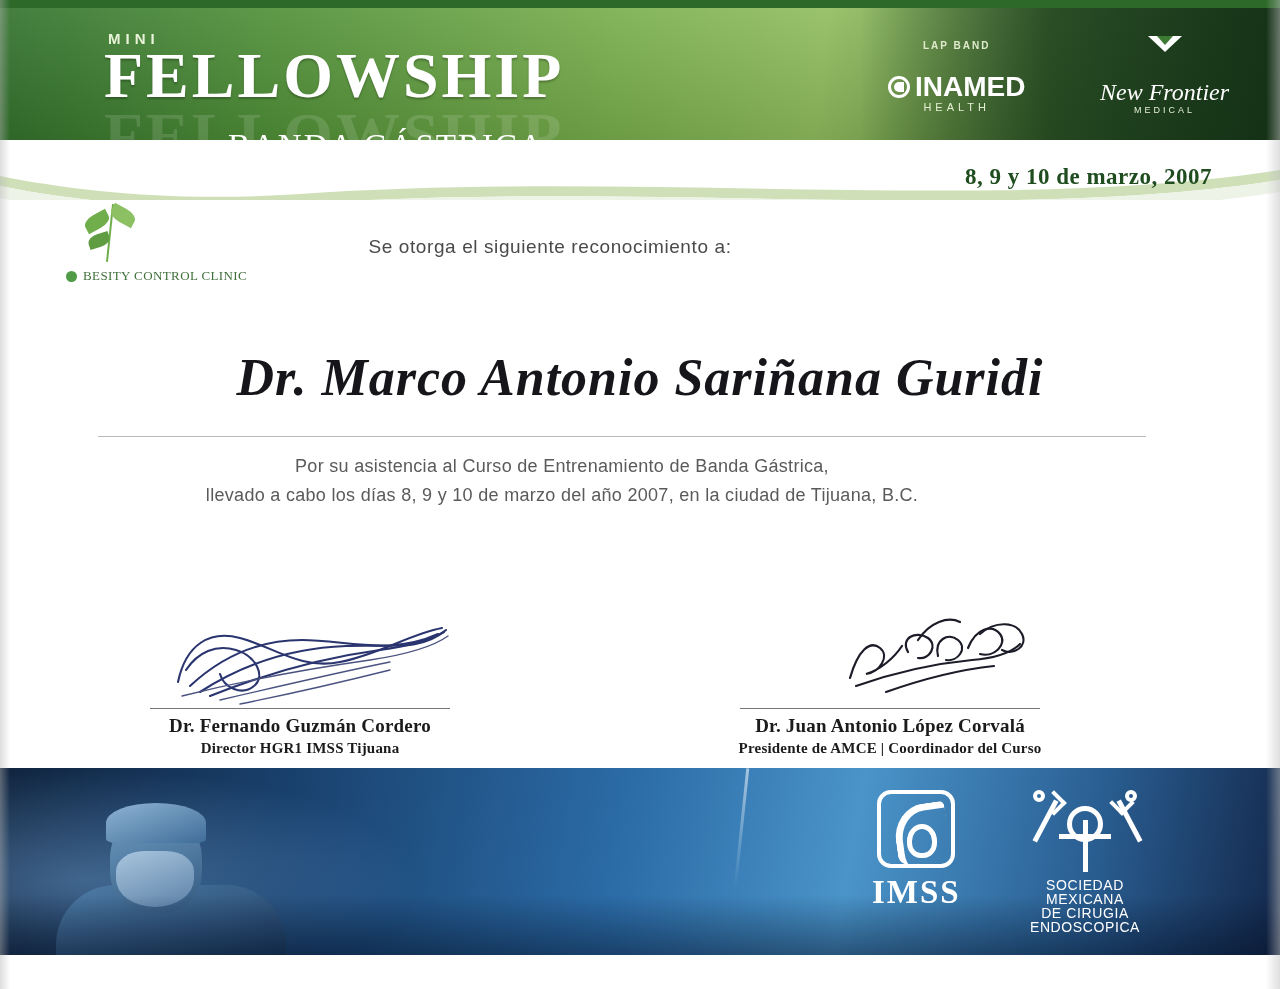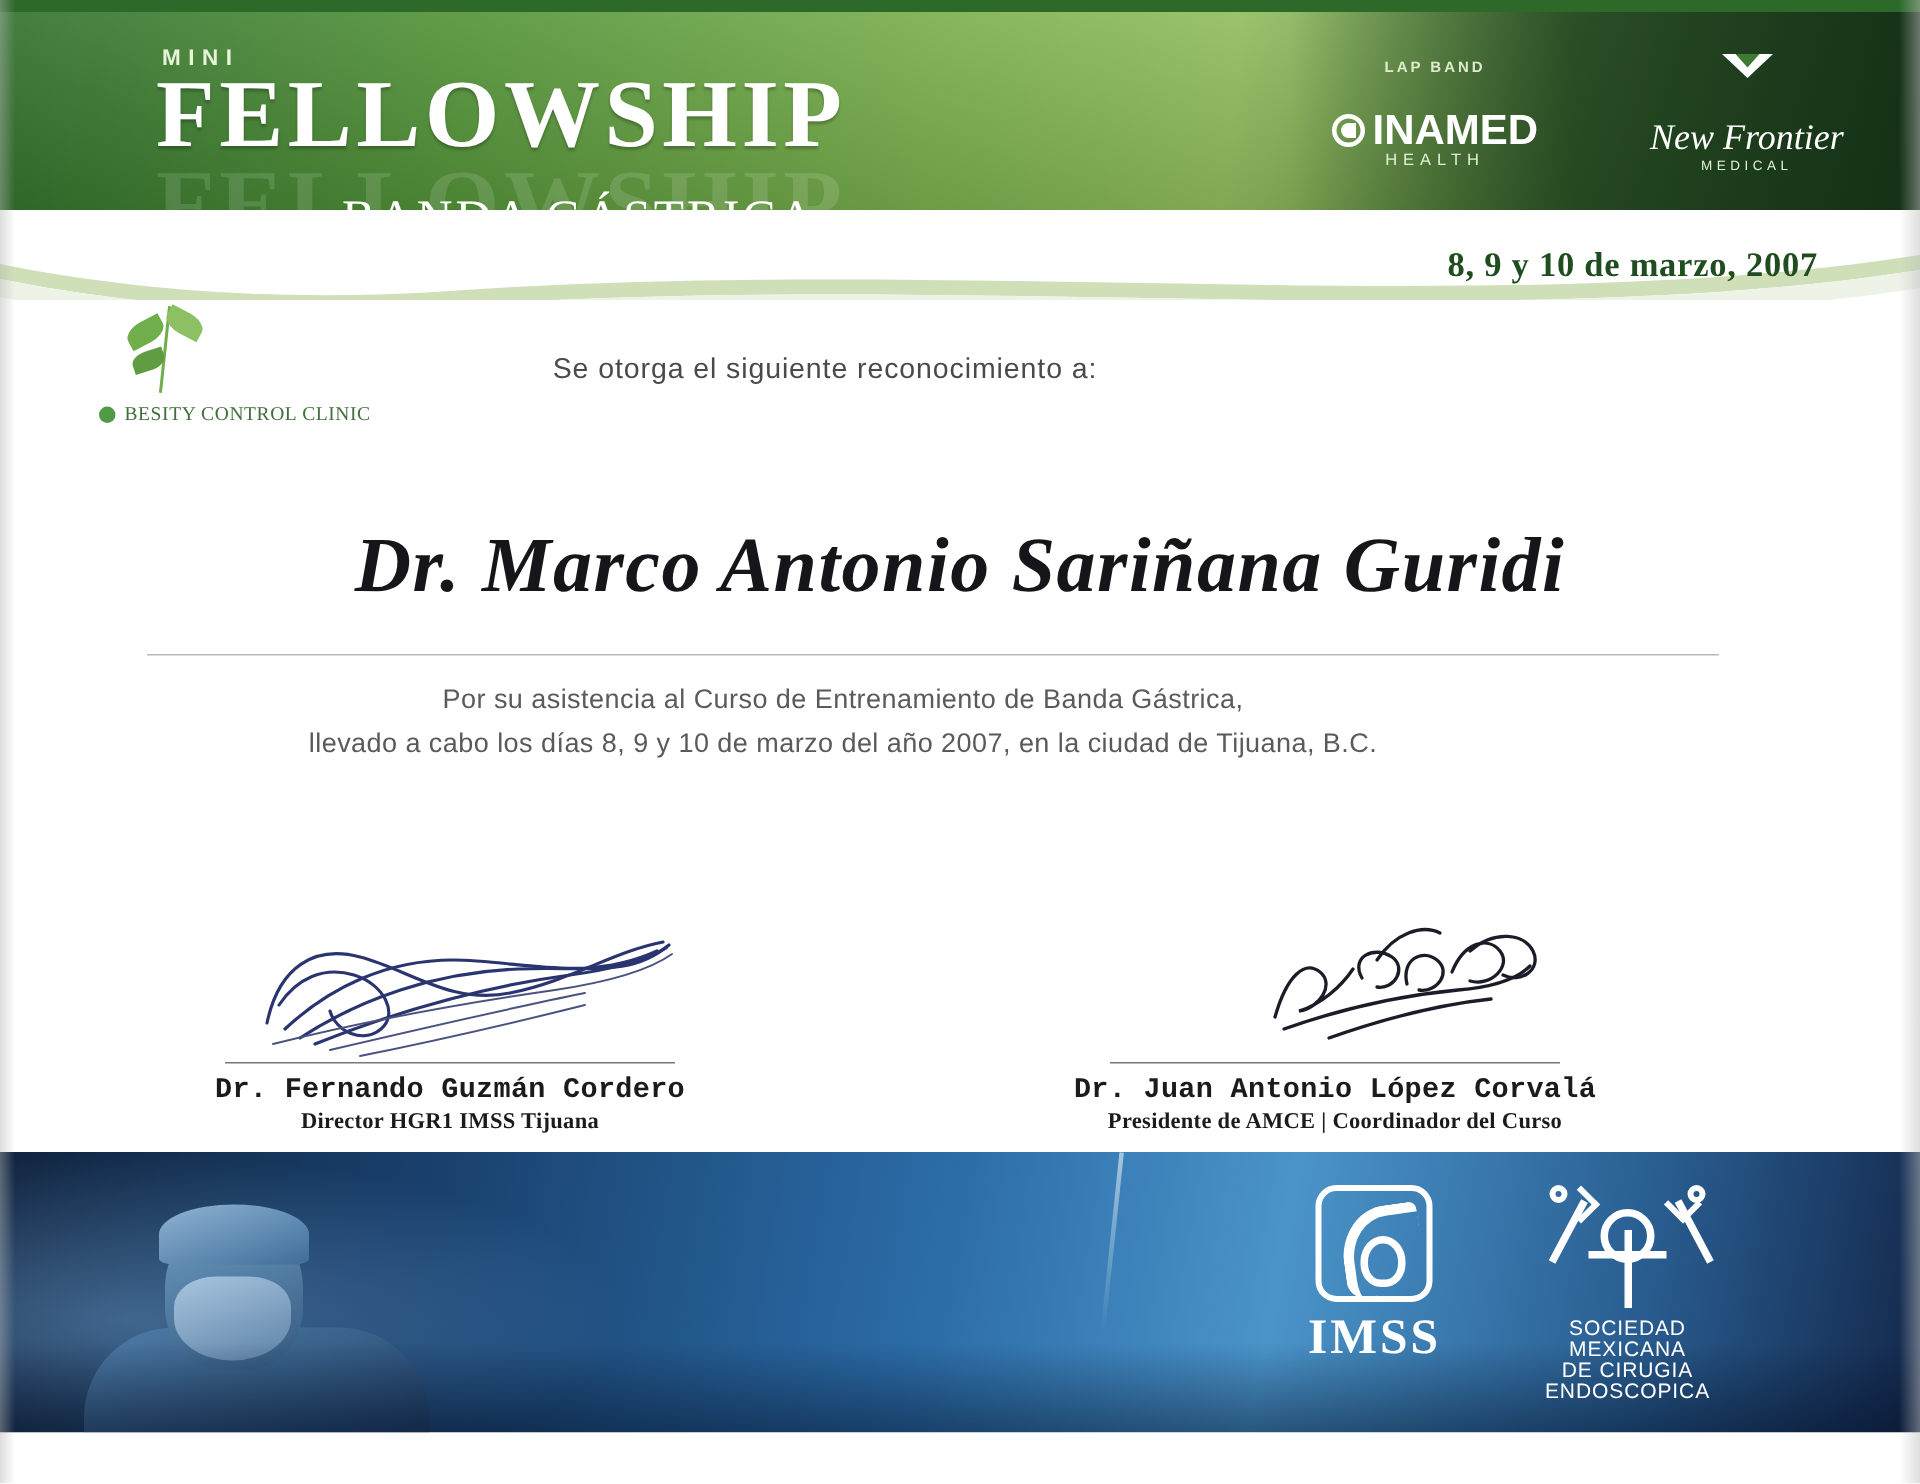--- a/index.html
+++ b/index.html
@@ -290,21 +290,21 @@
     height: 108px;
     position: relative;
   }
   .sig-line {
     width: 300px;
     height: 1px;
     background: #777;
     margin: 0 auto 6px auto;
   }
   .sig-name {
-    font-family: Liberation Mono, monospace;
+    font-family: Liberation Serif, serif;
     font-weight: bold;
     font-size: 19px;
     color: #1b1b1b;
     letter-spacing: 0.2px;
   }
   .sig-title {
     font-family: "Liberation Serif", serif;
     font-weight: bold;
     font-size: 15px;
     color: #1b1b1b;

